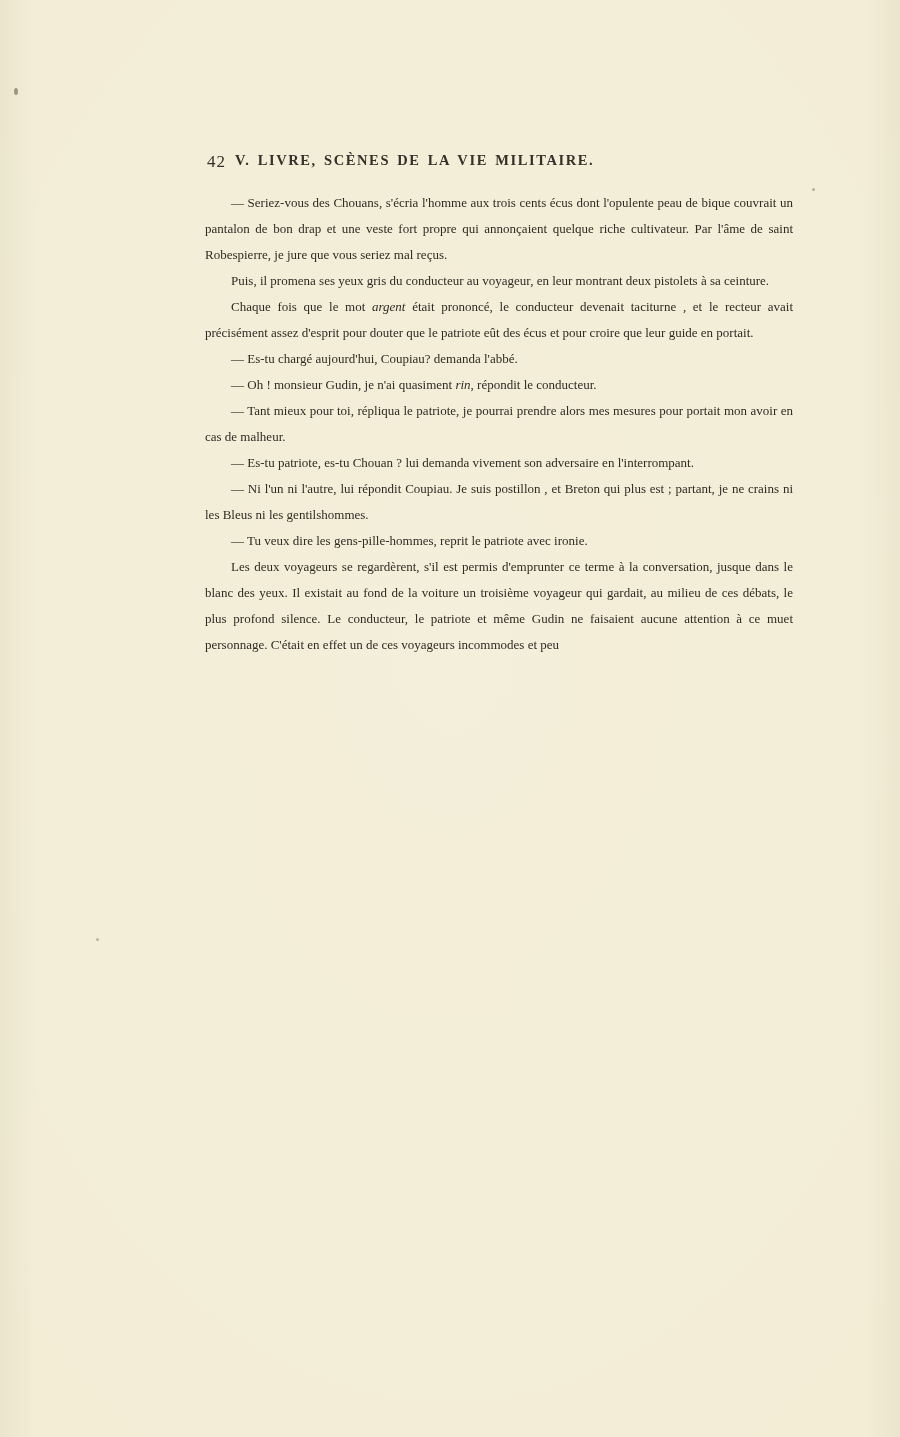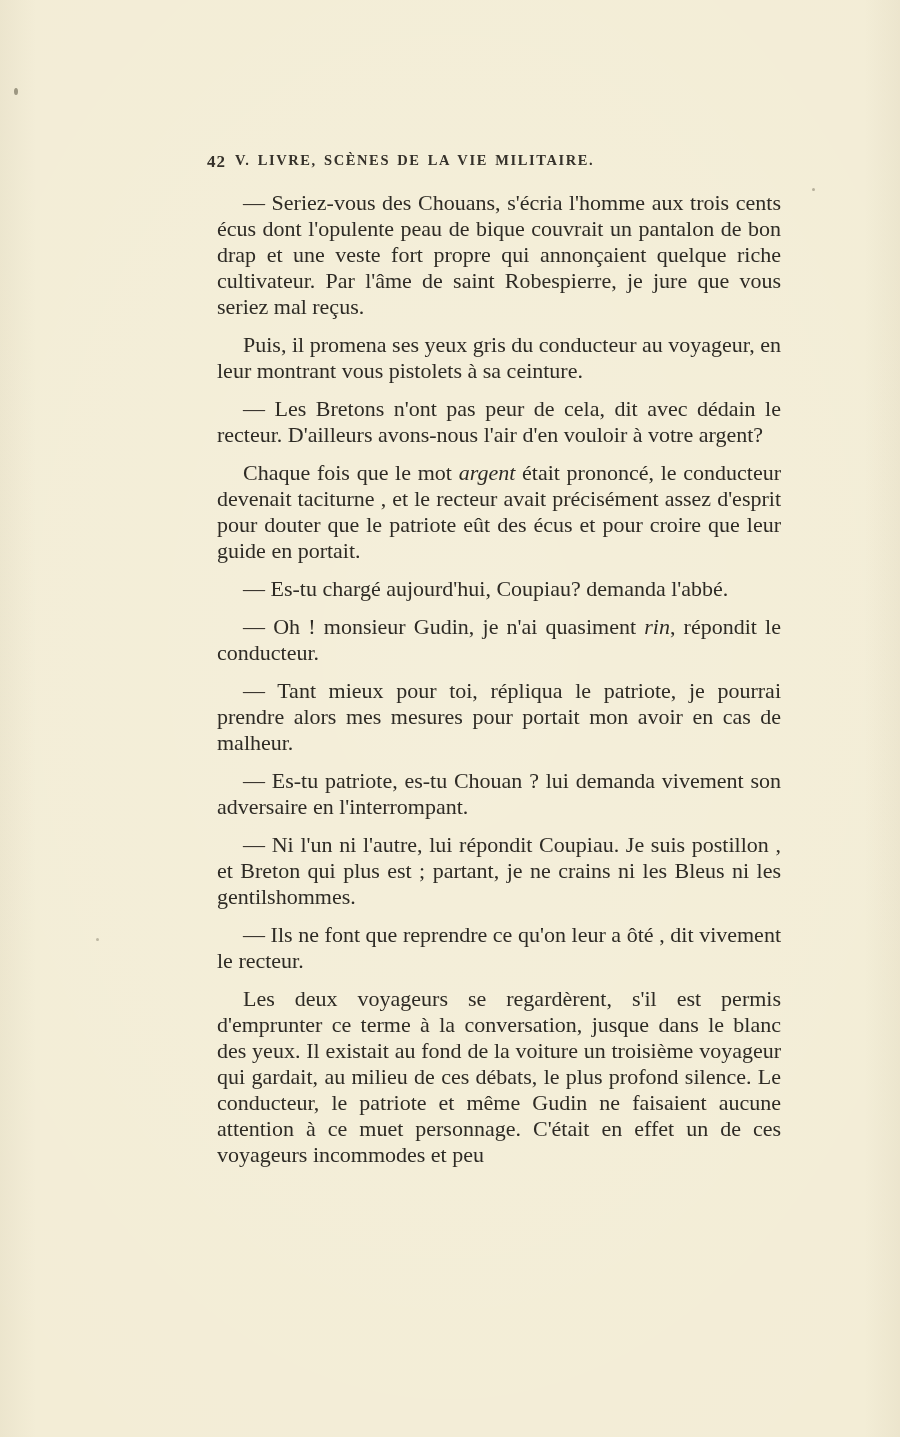--- a/index.html
+++ b/index.html
@@ -32,38 +32,38 @@
     position: relative;
     height: 22px;
     margin-bottom: 16px;
     color: #35312a;
   }
   .page-number {
     position: absolute;
     left: 2px;
     top: 0;
     font-size: 17px;
-    font-weight: bold;
+    font-weight: normal;
     letter-spacing: 1px;
   }
   .running-title {
     display: block;
     text-align: left;
     font-size: 14.5px;
     font-weight: bold;
     letter-spacing: 1.6px;
     word-spacing: 2px;
     padding-left: 30px;
   }
   .text-block {
     color: #2e2b25;
   }
   .para {
-    margin: 12px;
-    font-size: 22px;
+    margin: 0;
+    font-size: 13px;
     line-height: 26px;
     text-align: justify;
     text-indent: 26px;
   }
   .para em {
   }
   
   .speck {
     position: absolute;
     border-radius: 50%;
@@ -83,25 +83,24 @@
 
   <div class="page-inner">
     <div class="header">
       <span class="page-number">42</span>
       <span class="running-title">V. LIVRE, SCÈNES DE LA VIE MILITAIRE.</span>
     </div>
 
     <div class="text-block">
 
     <p class="para"><span>— Seriez-vous des Chouans, s'écria l'homme aux trois cents écus dont l'opulente peau de bique couvrait un pantalon de bon drap et une veste fort propre qui annonçaient quelque riche cultivateur. Par l'âme de saint Robespierre, je jure que vous seriez mal reçus.</span></p>
-        <p class="para"><span>Puis, il promena ses yeux gris du conducteur au voyageur, en leur montrant vous pistolets à sa ceinture.</span></p>
-        <p class="para"><span>— Les Bretons n'ont pas peur de cela, dit avec dédain le recteur. D'ailleurs avons-nous l'air d'en vouloir à votre argent?</span></p>
+        <p class="para"><span>Puis, il promena ses yeux gris du conducteur au voyageur, en leur montrant deux pistolets à sa ceinture.</span></p>
         <p class="para"><span>Chaque fois que le mot </span><em>argent</em><span> était prononcé, le conducteur devenait taciturne , et le recteur avait précisément assez d'esprit pour douter que le patriote eût des écus et pour croire que leur guide en portait.</span></p>
         <p class="para"><span>— Es-tu chargé aujourd'hui, Coupiau? demanda l'abbé.</span></p>
         <p class="para"><span>— Oh ! monsieur Gudin, je n'ai quasiment </span><em>rin</em><span>, répondit le conducteur.</span></p>
         <p class="para"><span>— Tant mieux pour toi, répliqua le patriote, je pourrai prendre alors mes mesures pour portait mon avoir en cas de malheur.</span></p>
         <p class="para"><span>— Es-tu patriote, es-tu Chouan ? lui demanda vivement son adversaire en l'interrompant.</span></p>
         <p class="para"><span>— Ni l'un ni l'autre, lui répondit Coupiau. Je suis postillon , et Breton qui plus est ; partant, je ne crains ni les Bleus ni les gentilshommes.</span></p>
-        <p class="para"><span>— Ils ne font que reprendre ce qu'on leur a ôté , dit vivement le recteur.</span></p>
+        <p class="para"><span>— Tu veux dire les gens-pille-hommes, reprit le patriote avec ironie.</span></p>
         <p class="para"><span>Les deux voyageurs se regardèrent, s'il est permis d'emprunter ce terme à la conversation, jusque dans le blanc des yeux. Il existait au fond de la voiture un troisième voyageur qui gardait, au milieu de ces débats, le plus profond silence. Le conducteur, le patriote et même Gudin ne faisaient aucune attention à ce muet personnage. C'était en effet un de ces voyageurs incommodes et peu</span></p>
       </div>
   </div>
 </div>
 
 </body></html>

